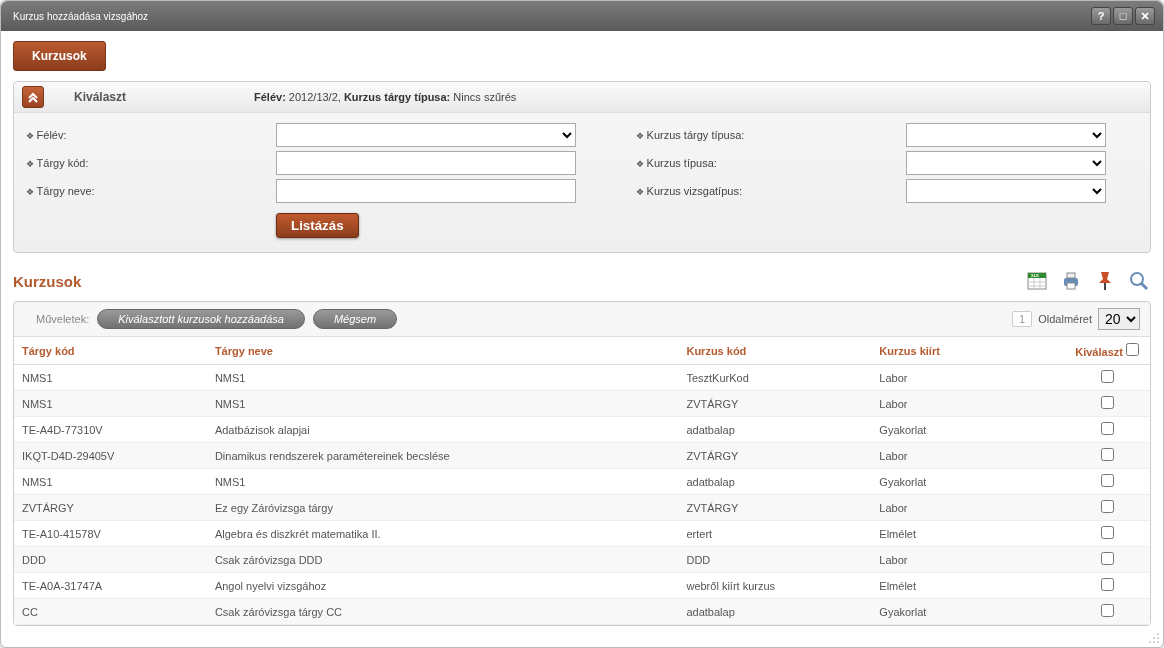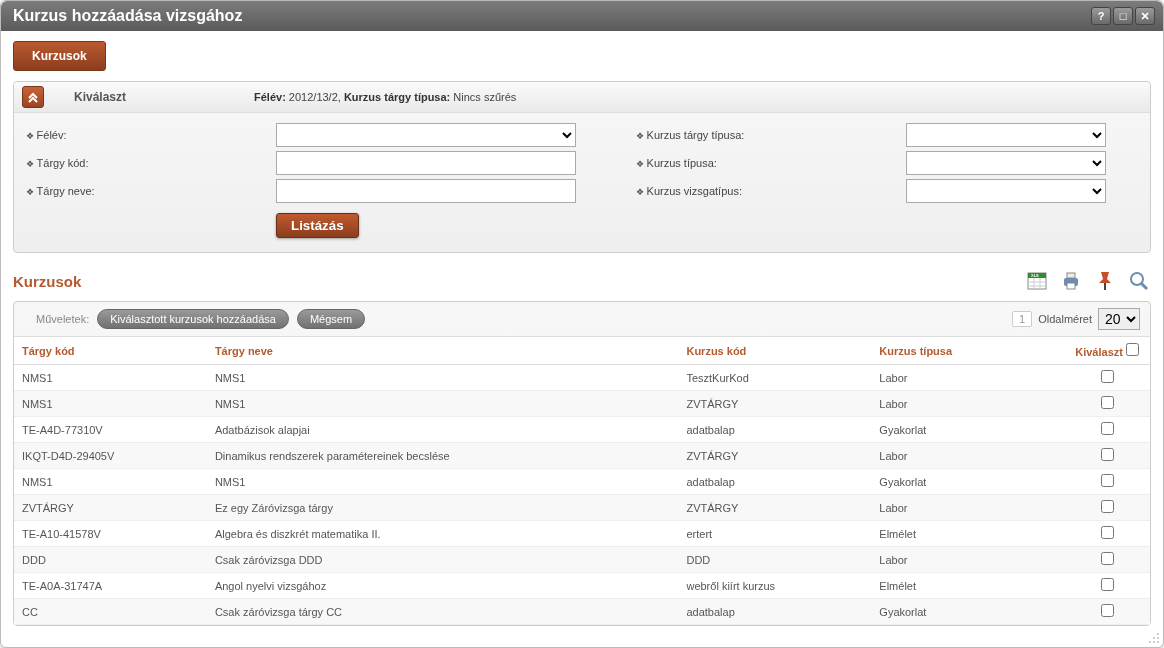--- a/index.html
+++ b/index.html
@@ -1,21 +1,21 @@
 <!DOCTYPE html>
 <html><head>
 <meta charset="utf-8">
 <style>
 * { box-sizing: border-box; margin: 0; padding: 0; }
 body { font-family: Verdana, Arial, sans-serif; font-size: 11px; color: #555; background: #fff; }
 .window { width: 1164px; height: 648px; background: #fff; border: 1px solid #bbb; border-radius: 6px; box-shadow: 0 2px 8px rgba(0,0,0,0.25); overflow: hidden; display: flex; flex-direction: column; }
 
 
 .titlebar { background: linear-gradient(to bottom, #7c7c7c, #5a5a5a); color: #fff; padding: 6px 8px 6px 12px; display: flex; align-items: center; justify-content: space-between; border-radius: 6px 6px 0 0; }
-.titlebar-title { font-weight: bold; font-size: 16px; }
+.titlebar-title { font-weight: normal; font-size: 10px; }
 .titlebar-buttons { display: flex; gap: 2px; }
 .titlebar-btn { width: 20px; height: 18px; background: linear-gradient(to bottom, #9a9a9a, #6a6a6a); border: 1px solid #444; border-radius: 3px; color: #fff; display: flex; align-items: center; justify-content: center; font-weight: bold; font-size: 11px; cursor: pointer; }
 
 
 .content { flex: 1; padding: 10px 12px 8px 12px; overflow: hidden; display: flex; flex-direction: column; position: relative; }
 .scroll-area::-webkit-scrollbar { width: 10px; }
 .scroll-area::-webkit-scrollbar-thumb { background: #c7c7c7; border-radius: 5px; }
 .scroll-area::-webkit-scrollbar-track { background: #f0f0f0; }
 
 
@@ -41,21 +41,21 @@
 .section-bar { display: flex; justify-content: space-between; align-items: center; margin: 4px 0 8px 0; }
 .section-title { font-size: 15px; font-weight: bold; color: #b45a2f; }
 .toolbar-icons { display: flex; gap: 10px; align-items: center; }
 .toolbar-icon { width: 24px; height: 24px; cursor: pointer; }
 
 
 .ops-panel { border: 1px solid #ccc; border-radius: 4px; background: linear-gradient(to bottom, #f7f7f7, #ececec); }
 .ops-bar { display: flex; align-items: center; justify-content: space-between; padding: 6px 10px; border-bottom: 1px solid #ddd; }
 .ops-left { display: flex; align-items: center; gap: 8px; }
 .ops-label { color: #888; margin-left: 12px; }
-.ops-btn { background: linear-gradient(to bottom, #9a9a9a, #717171); color: #fff; border: 1px solid #666; border-radius: 10px; padding: 3px 12px; cursor: pointer; font-size: 11px; }
+.ops-btn { background: linear-gradient(to bottom, #9a9a9a, #717171); color: #fff; border: 1px solid #666; border-radius: 10px; padding: 3px 20px; cursor: pointer; font-size: 11px; font-style: italic; }
 .ops-right { display: flex; align-items: center; gap: 6px; }
 .page-num { background: #fff; border: 1px solid #ccc; padding: 1px 6px; color: #999; border-radius: 2px; }
 .page-size-select { border: 1px solid #aaa; padding: 1px 2px; font-size: 14px; }
 
 
 .table { width: 100%; border-collapse: collapse; background: #fff; }
 .table th { text-align: left; font-weight: bold; color: #b45a2f; padding: 6px 8px; border-bottom: 1px solid #ddd; font-size: 11px; }
 .table th.sel { text-align: center; }
 .table td { padding: 5px 8px; border-bottom: 1px solid #eee; color: #555; font-size: 11px; }
 .table tbody tr:nth-child(even) { background: #f8f8f8; }
@@ -175,21 +175,21 @@
           <select class="page-size-select"><option>20</option></select>
         </div>
       </div>
 
       <table class="table">
         <thead>
           <tr>
             <th style="width:180px">Tárgy kód</th>
             <th style="width:440px">Tárgy neve</th>
             <th style="width:180px">Kurzus kód</th>
-            <th style="width:180px">Kurzus típusa</th>
+            <th style="width:180px">Kurzus kiírt</th>
             <th class="sel" style="width:80px"><span>Kiválaszt</span> <input type="checkbox" style=""></th>
           </tr>
         </thead>
         <tbody id="table-body">
             <tr>
               <td>NMS1</td>
               <td>NMS1</td>
               <td>TesztKurKod</td>
               <td>Labor</td>
               <td class="sel"><input type="checkbox" style=""></td>

